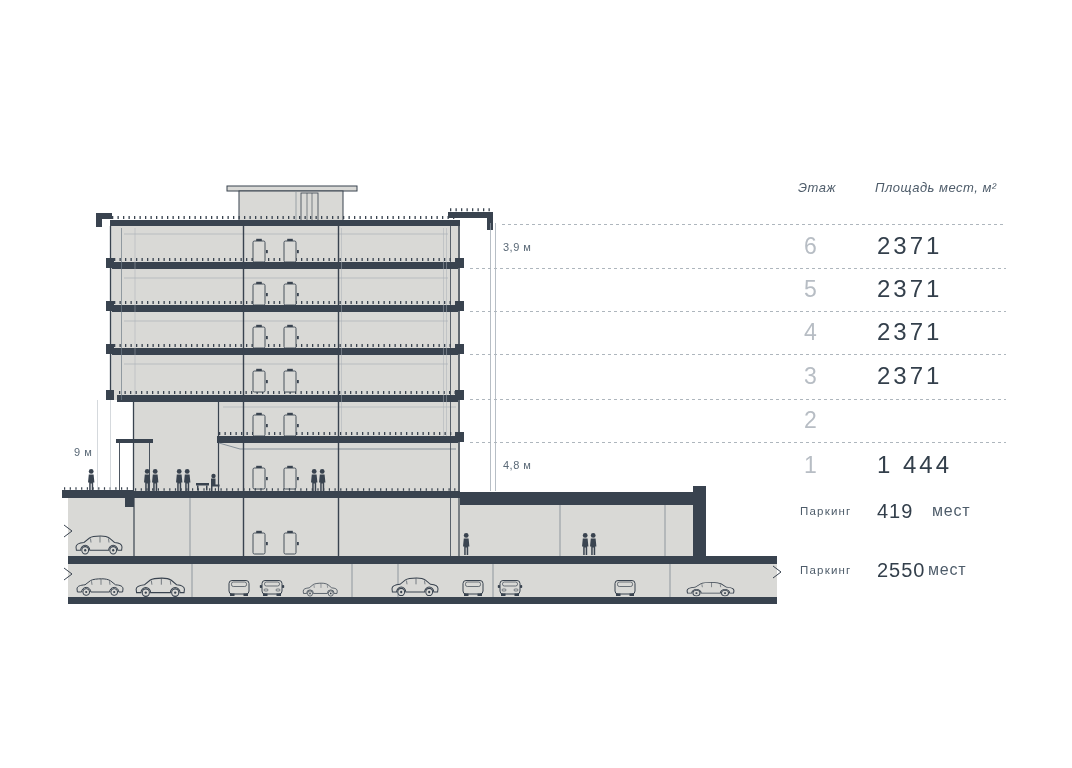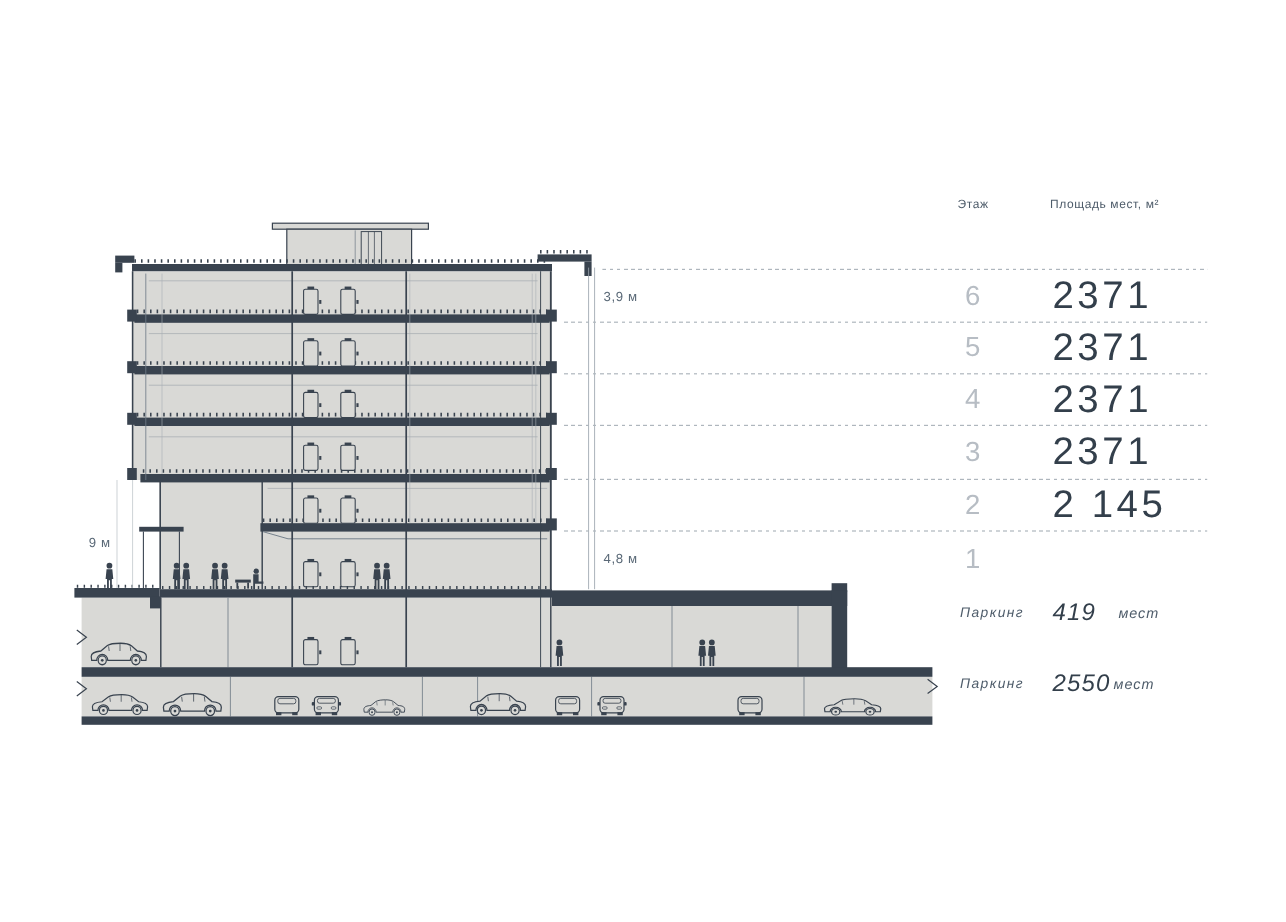--- a/index.html
+++ b/index.html
@@ -8,36 +8,36 @@
     font-family:"Liberation Sans", sans-serif;color:#333f4b;
   }
   .drawing-svg{position:absolute;left:0;top:0;width:1072px;height:768px;}
   
   .dash-line{
     position:absolute;height:1px;
     background:repeating-linear-gradient(90deg,#aeb6bd 0 3px,transparent 3px 6px);
   }
   
   .tbl-header-floor,.tbl-header-area{
-    position:absolute;top:165px;font-size:10px;letter-spacing:0.5px;color:#4e5c6a;white-space:nowrap;
+    position:absolute;top:180px;font-size:13px;letter-spacing:0.5px;color:#4e5c6a;white-space:nowrap;font-style:italic;
   }
   .tbl-header-floor{left:798px;}
   .tbl-header-area{left:875px;}
   .floor-row{position:absolute;left:780px;width:260px;height:40px;}
   .floor-row .fl-num{
     position:absolute;left:18px;width:26px;text-align:center;
     font-size:23px;line-height:40px;color:#b7bdc4;letter-spacing:1px;
   }
   .floor-row .fl-area{
-    position:absolute;left:97px;font-size:32px;line-height:40px;color:#333f4b;letter-spacing:3px;white-space:nowrap;
-  }
-  .park-row{position:absolute;left:780px;width:260px;height:22px;font-style:italic;}
+    position:absolute;left:97px;font-size:24px;line-height:40px;color:#333f4b;letter-spacing:3px;white-space:nowrap;
+  }
+  .park-row{position:absolute;left:780px;width:260px;height:22px;}
   .park-row .pk-label{position:absolute;left:20px;font-size:11.5px;line-height:22px;letter-spacing:1.2px;color:#4e5c6a;}
   .park-row .pk-value{position:absolute;left:97px;font-size:20px;line-height:22px;letter-spacing:1px;color:#333f4b;}
-  .park-row .pk-unit{position:absolute;font-size:12px;line-height:22px;letter-spacing:0.8px;color:#4e5c6a;}
+  .park-row .pk-unit{position:absolute;font-size:16px;line-height:22px;letter-spacing:0.8px;color:#4e5c6a;}
   .dim-label{font-size:11px;letter-spacing:0.5px;fill:#5a6977;}
 </style>
 </head>
 <body>
 
 <div class="stage">
 
   <svg class="drawing-svg" viewBox="0 0 1072 768" xmlns="http://www.w3.org/2000/svg">
     <defs>
       <g id="door">
@@ -268,24 +268,24 @@
   <div class="floor-row" style="top:312px;">
     <span class="fl-num">4</span>
     <span class="fl-area">2371</span>
   </div>
   <div class="floor-row" style="top:356px;">
     <span class="fl-num">3</span>
     <span class="fl-area">2371</span>
   </div>
   <div class="floor-row" style="top:400px;">
     <span class="fl-num">2</span>
-    <span class="fl-area">2 145</span>
   </div>
   <div class="floor-row" style="top:445px;">
     <span class="fl-num">1</span>
+    <span class="fl-area">1 444</span>
   </div>
 
   <div class="park-row" style="top:500px;">
     <span class="pk-label">Паркинг</span>
     <span class="pk-value">419</span>
     <span class="pk-unit" style="left:152px;">мест</span>
   </div>
   <div class="park-row" style="top:559px;">
     <span class="pk-label">Паркинг</span>
     <span class="pk-value">2550</span>

